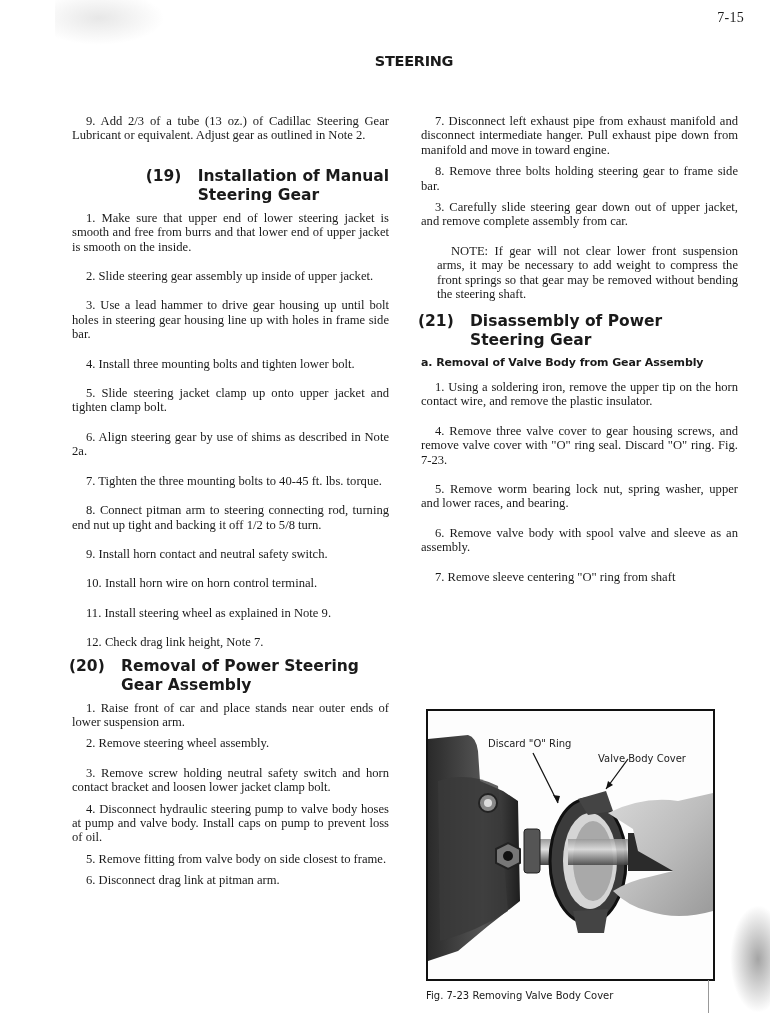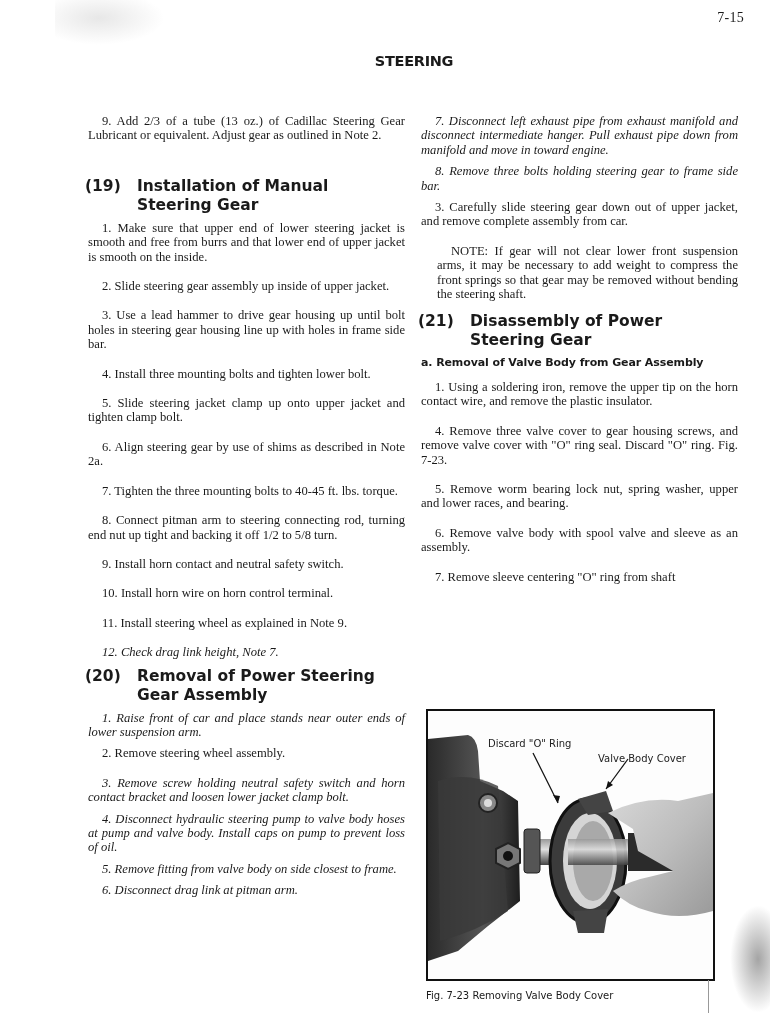--- a/index.html
+++ b/index.html
@@ -22,24 +22,24 @@
     }
     .page-title {
       position: absolute; left: 0; width: 828px; top: 53px; text-align: center;
       font-family: "DejaVu Sans", sans-serif; font-size: 14.5px; font-weight: bold;
       letter-spacing: -0.3px;
     }
     .col {
       position: absolute; top: 114px;
       font-size: 12.6px; line-height: 14.4px; text-align: justify;
     }
-    .col-left { left: 88px; width: 317px; }
+    .col-left { left: 72px; width: 317px; }
     .col-right { left: 421px; width: 317px; }
     .para { margin: 0 0 15px 0; text-indent: 14px; }
-    .para.tight { margin-bottom: 7px; font-style: italic; }
+    .para.tight { margin-bottom: 7px; }
     .note {
       margin: 0 0 11px 0; padding-left: 16px; text-indent: 14px;
     }
     .section-head {
       font-family: "DejaVu Sans", sans-serif; font-weight: bold;
       font-size: 15.5px; line-height: 19px; display: flex; margin: 4px 0 6px -3px;
     }
     .section-num { width: 52px; flex: none; }
     .subsection-head {
       font-family: "DejaVu Sans", sans-serif; font-weight: bold;
@@ -65,21 +65,21 @@
 
 <div class="smudge-tl"></div>
 <div class="smudge-br"></div>
 
 <div class="page-number">7-15</div>
 <div class="page-title">STEERING</div>
 
 <div class="col col-left">
   <p class="para">9. Add 2/3 of a tube (13 oz.) of Cadillac Steering Gear Lubricant or equivalent. Adjust gear as outlined in Note 2.</p>
 
-  <div class="section-head" style="margin-top:34px;">
+  <div class="section-head" style="margin-top:24px;justify-content:flex-end;">
     <span class="section-num">(19)</span>
     <span>
       <span>Installation of Manual</span><br>
       <span>Steering Gear</span>
     </span>
   </div>
   <p class="para">1. Make sure that upper end of lower steering jacket is smooth and free from burrs and that lower end of upper jacket is smooth on the inside.</p>
   <p class="para">2. Slide steering gear assembly up inside of upper jacket.</p>
   <p class="para">3. Use a lead hammer to drive gear housing up until bolt holes in steering gear housing line up with holes in frame side bar.</p>
   <p class="para">4. Install three mounting bolts and tighten lower bolt.</p>

